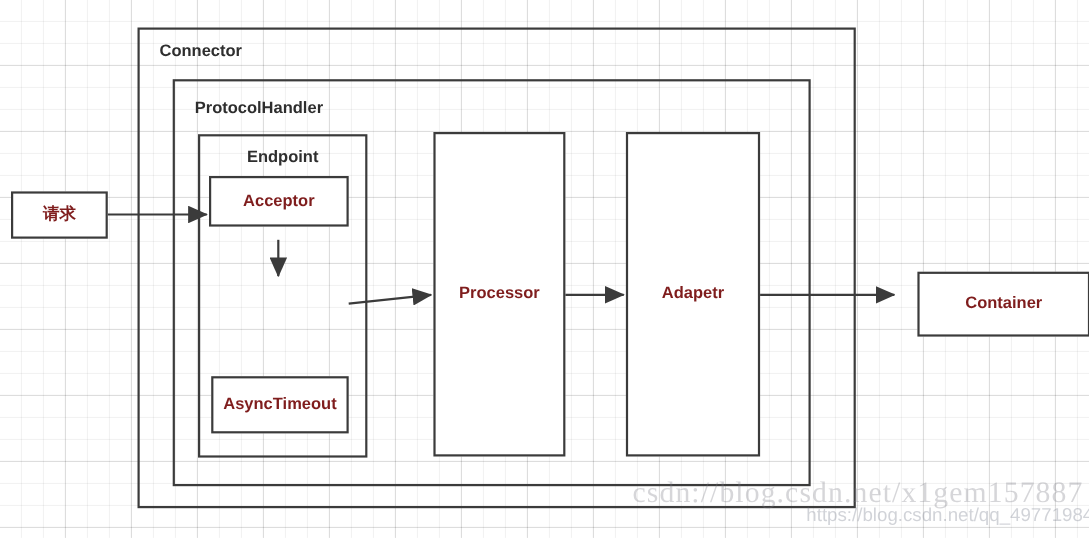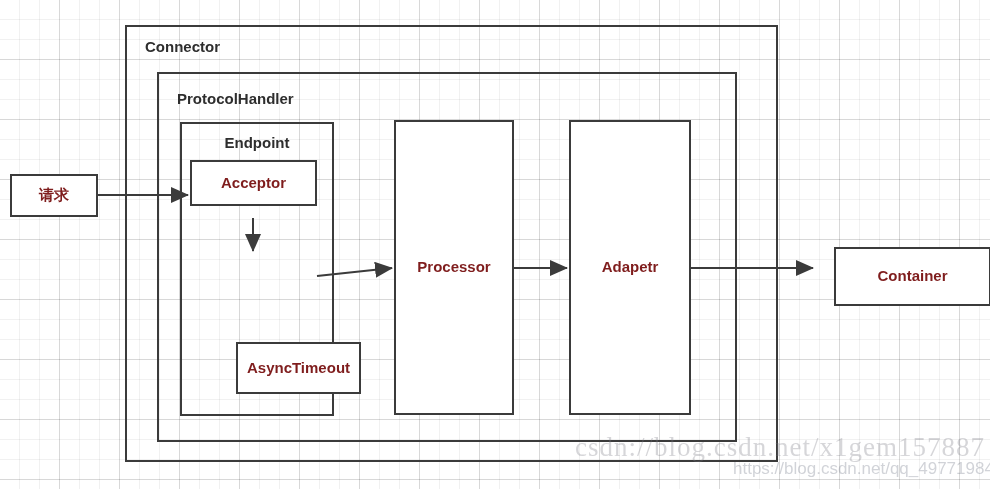--- a/index.html
+++ b/index.html
@@ -113,21 +113,21 @@
 
   <div class="box" style="left:10px; top:174px; width:88px; height:43px;">
     <span>请求</span>
   </div>
 
   <div class="box" style="left:190px; top:160px; width:127px; height:46px;">
     <span>Acceptor</span>
   </div>
 
 
-  <div class="box" style="left:192px; top:342px; width:125px; height:52px; padding:0 10px;margin-left:44px;">
+  <div class="box" style="left:192px; top:342px; width:125px; height:52px; padding:0 10px;">
     <span>AsyncTimeout</span>
   </div>
 
   <div class="box" style="left:569px; top:120px; width:122px; height:295px;">
     <span>Adapetr</span>
   </div>
 
   <div class="box" style="left:394px; top:120px; width:120px; height:295px;">
     <span>Processor</span>
   </div>

